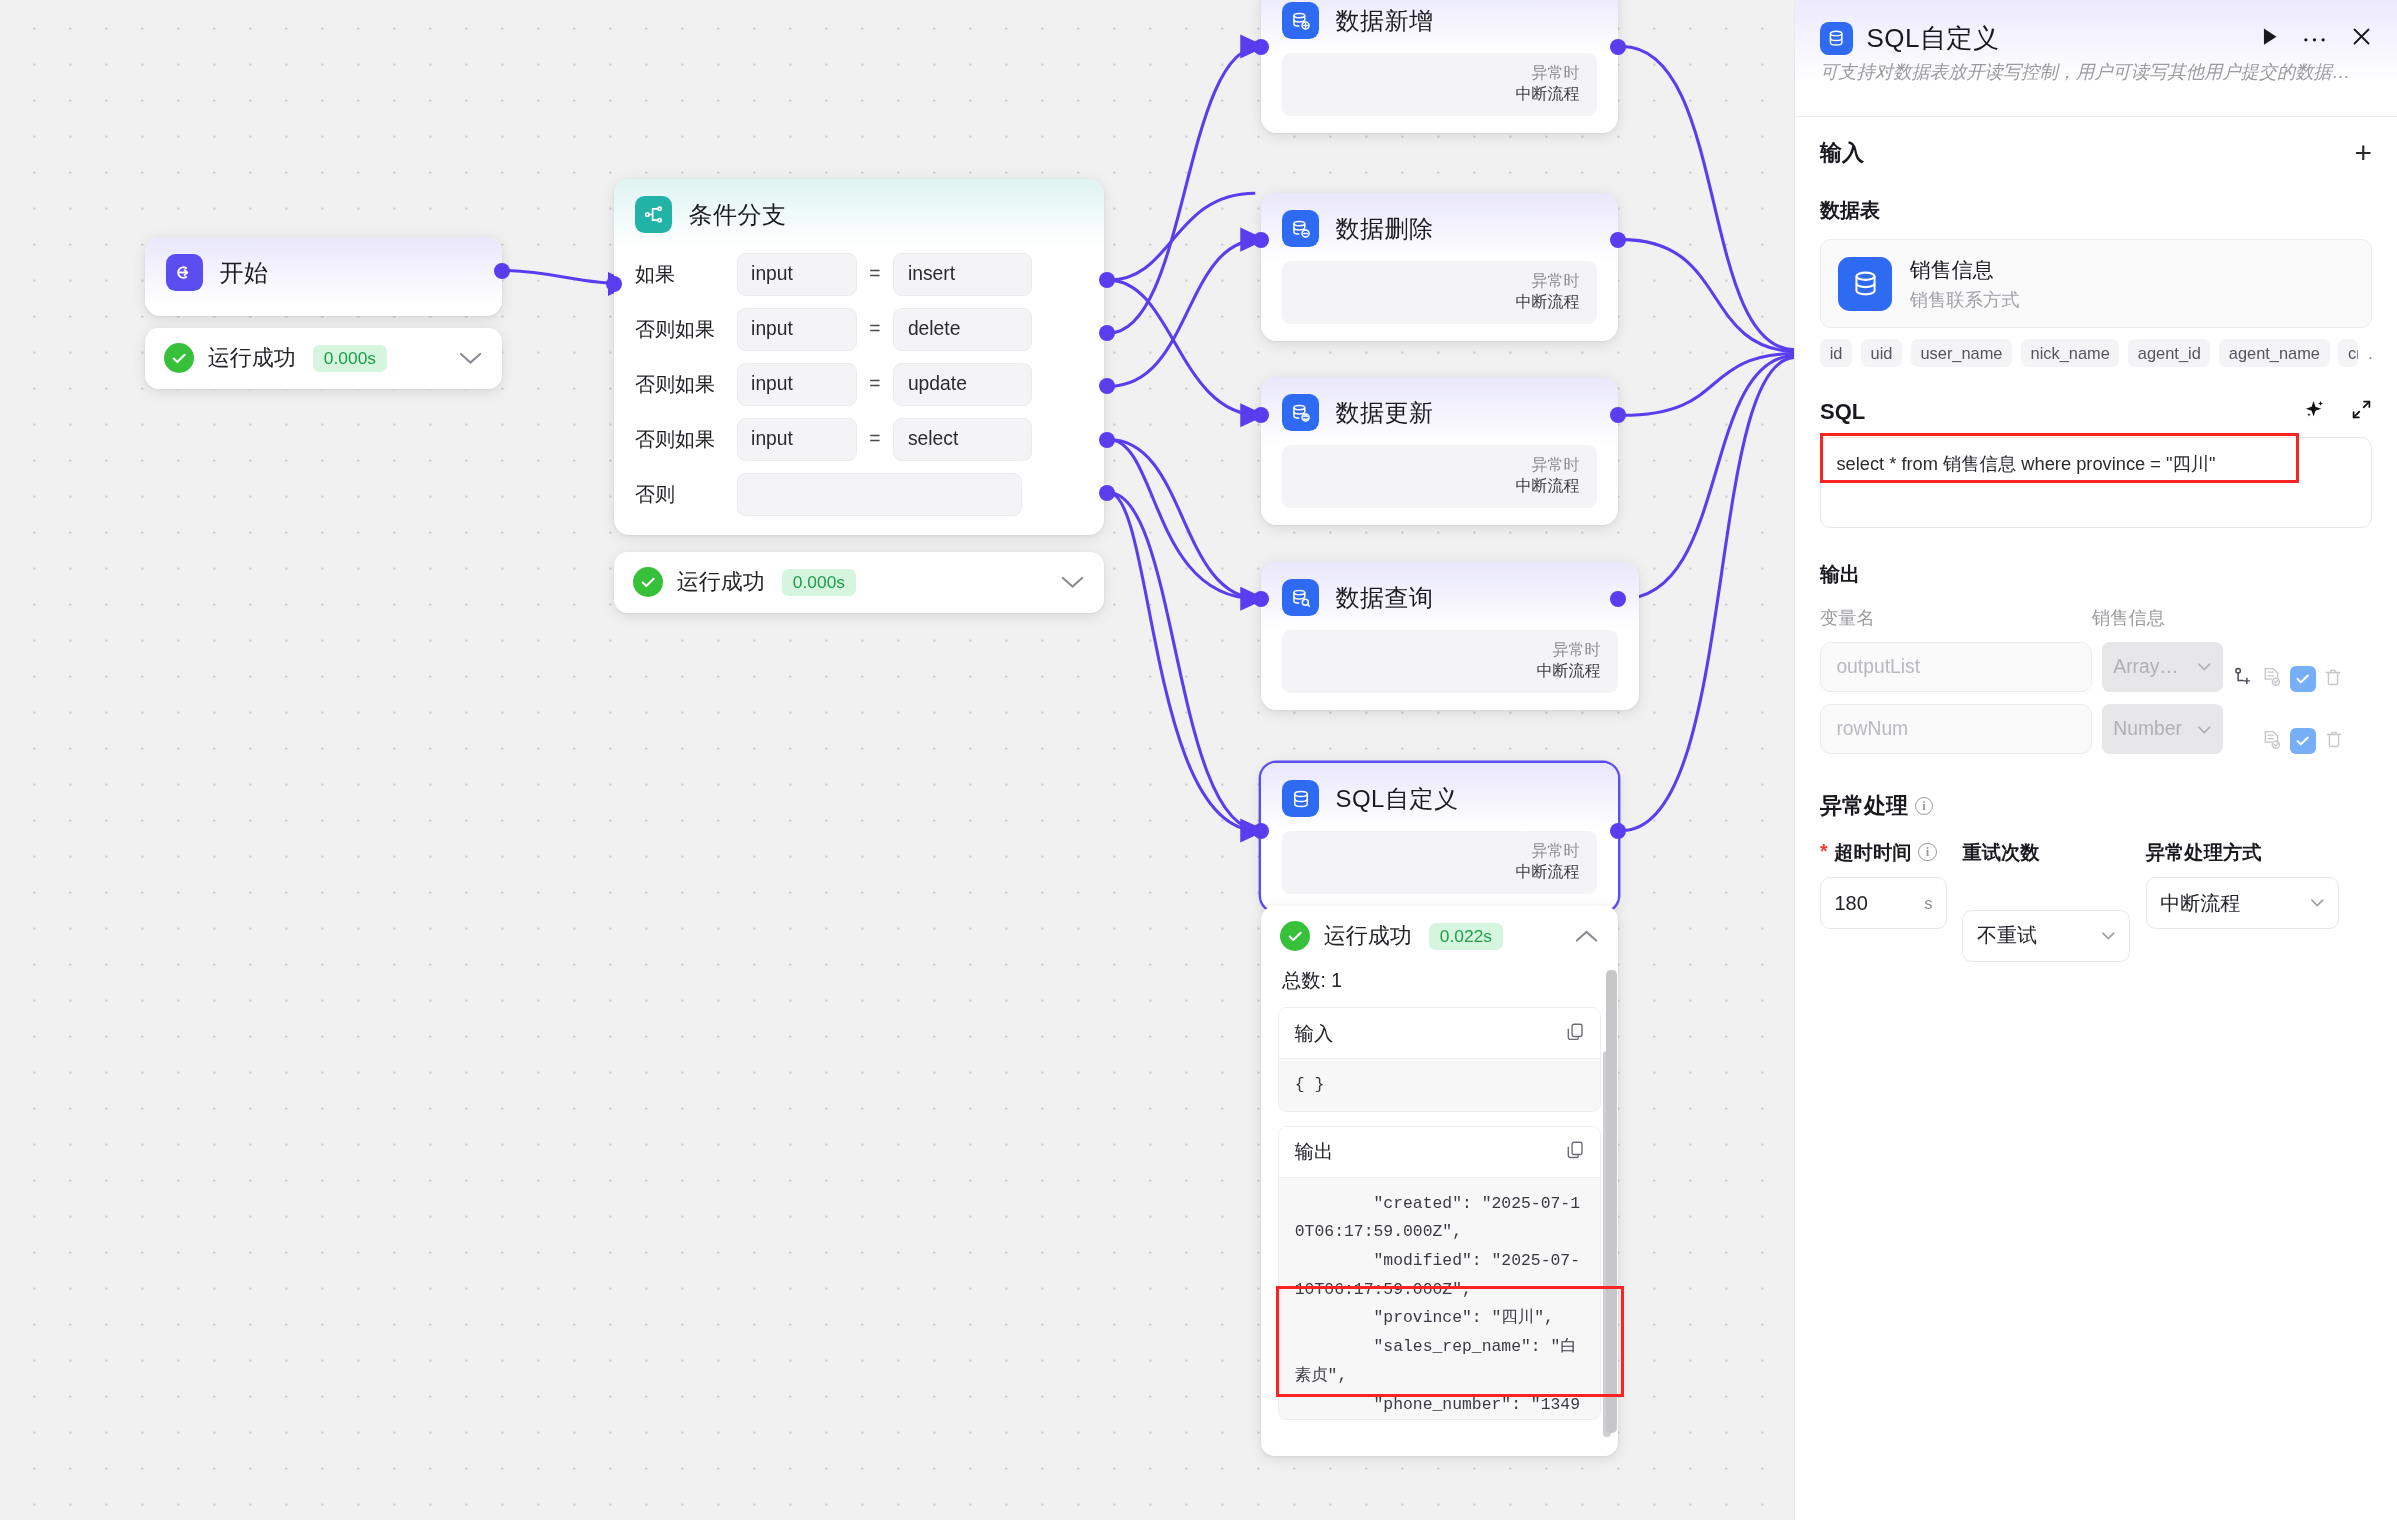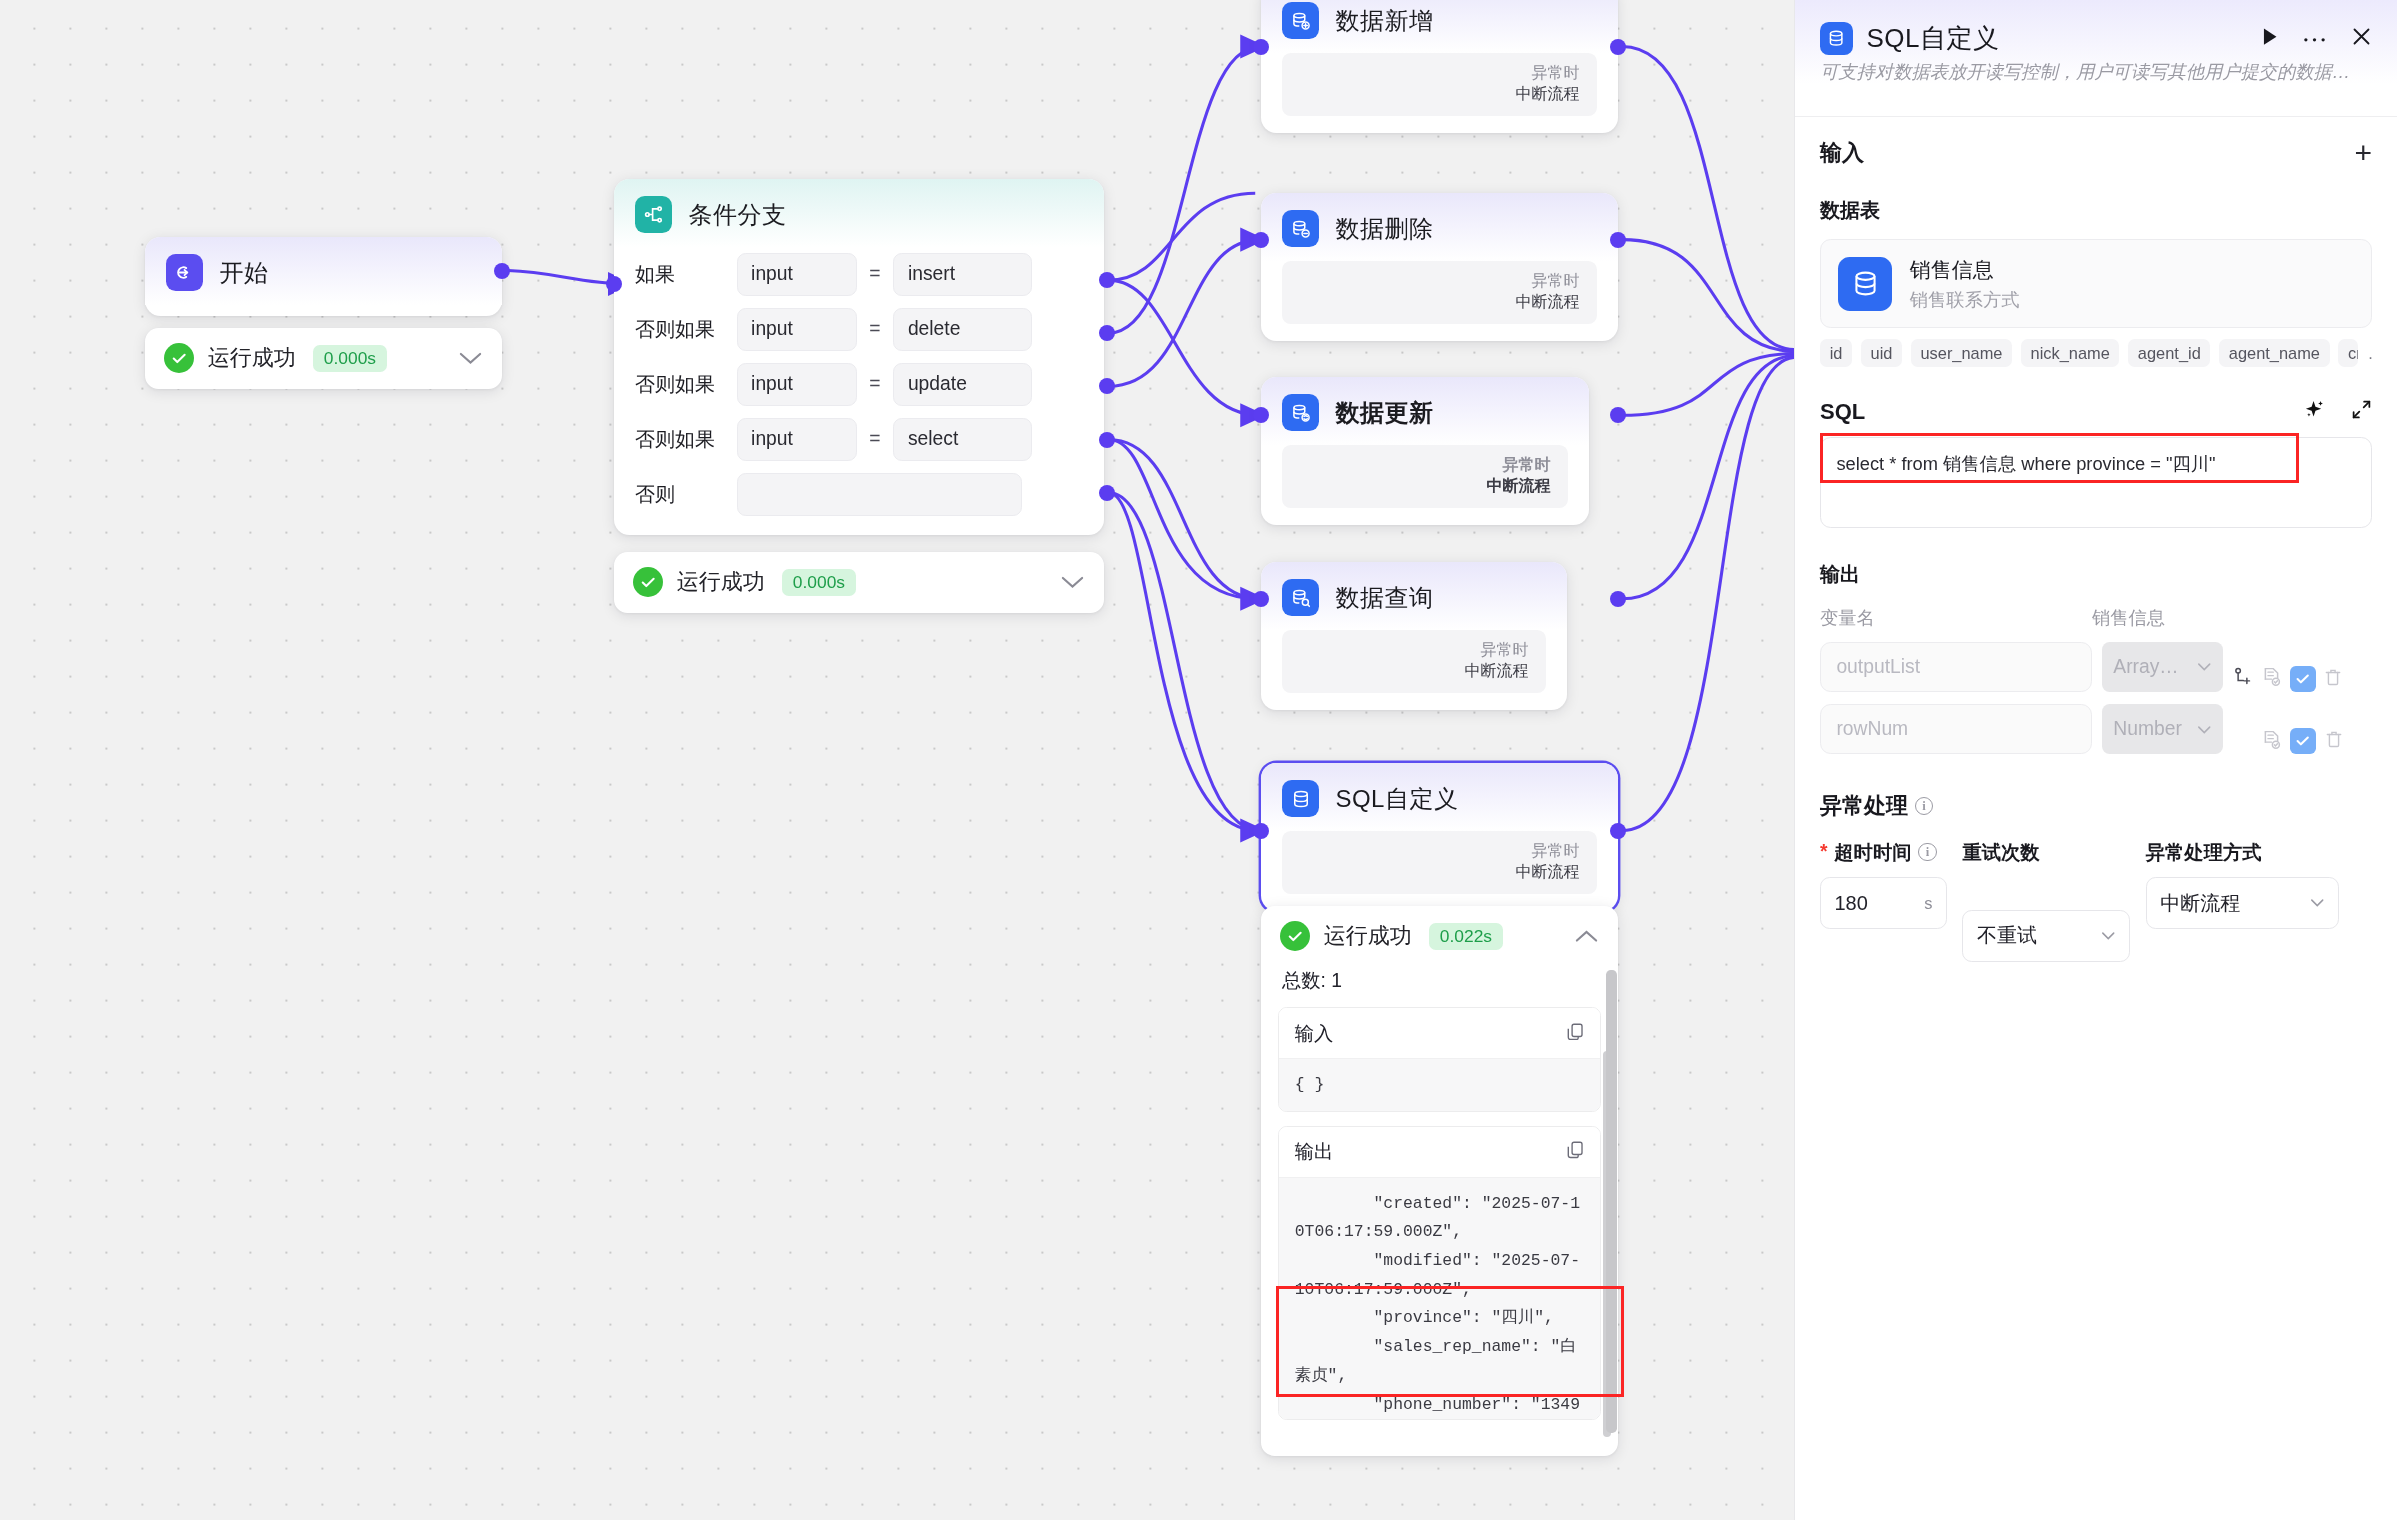--- a/index.html
+++ b/index.html
@@ -380,21 +380,21 @@
       <div class="node-body">
         <div class="exc-row">
           <span>异常时</span>
           <span class="val">中断流程</span>
         </div>
       </div>
     </div>
     <div class="port" style="left:1253px; top:232px;"></div>
     <div class="port" style="left:1610px; top:232px;"></div>
 
-    <div class="node" style="left:1261px; top:377px; width:328px;font-weight:bold;">
+    <div class="node" style="left:1261px; top:377px; width:357px;">
       <div class="node-head">
         <span class="node-ico blue">
           <svg width="20" height="20" viewBox="0 0 24 24" fill="none" stroke="#fff" stroke-width="1.8">
             <ellipse cx="10" cy="5.5" rx="6.5" ry="2.6"></ellipse>
               <path d="M3.5 5.5v5c0 1.4 2.9 2.6 6.5 2.6s6.5-1.2 6.5-2.6v-5"></path>
             <path d="M3.5 10.5v5c0 1.4 2.9 2.6 6.5 2.6"></path>
             <circle cx="17.5" cy="17.5" r="4.2"></circle>
               <path d="M15.6 16.1a2.8 2.8 0 0 1 4 0M19.6 18.9a2.8 2.8 0 0 1-4 0" stroke-linecap="round"></path>
           </svg>
         </span>
@@ -403,21 +403,21 @@
       <div class="node-body">
         <div class="exc-row">
           <span>异常时</span>
           <span class="val">中断流程</span>
         </div>
       </div>
     </div>
     <div class="port" style="left:1253px; top:407px;"></div>
     <div class="port" style="left:1610px; top:407px;"></div>
 
-    <div class="node" style="left:1261px; top:562px; width:306px;">
+    <div class="node" style="left:1261px; top:562px; width:378px;">
       <div class="node-head">
         <span class="node-ico blue">
           <svg width="20" height="20" viewBox="0 0 24 24" fill="none" stroke="#fff" stroke-width="1.8">
             <ellipse cx="10" cy="5.5" rx="6.5" ry="2.6"></ellipse>
               <path d="M3.5 5.5v5c0 1.4 2.9 2.6 6.5 2.6s6.5-1.2 6.5-2.6v-5"></path>
             <path d="M3.5 10.5v5c0 1.4 2.9 2.6 6.5 2.6"></path>
             <circle cx="17.2" cy="17.2" r="3.6"></circle>
               <path d="M19.9 19.9l2.1 2.1" stroke-linecap="round"></path>
           </svg>
         </span>

